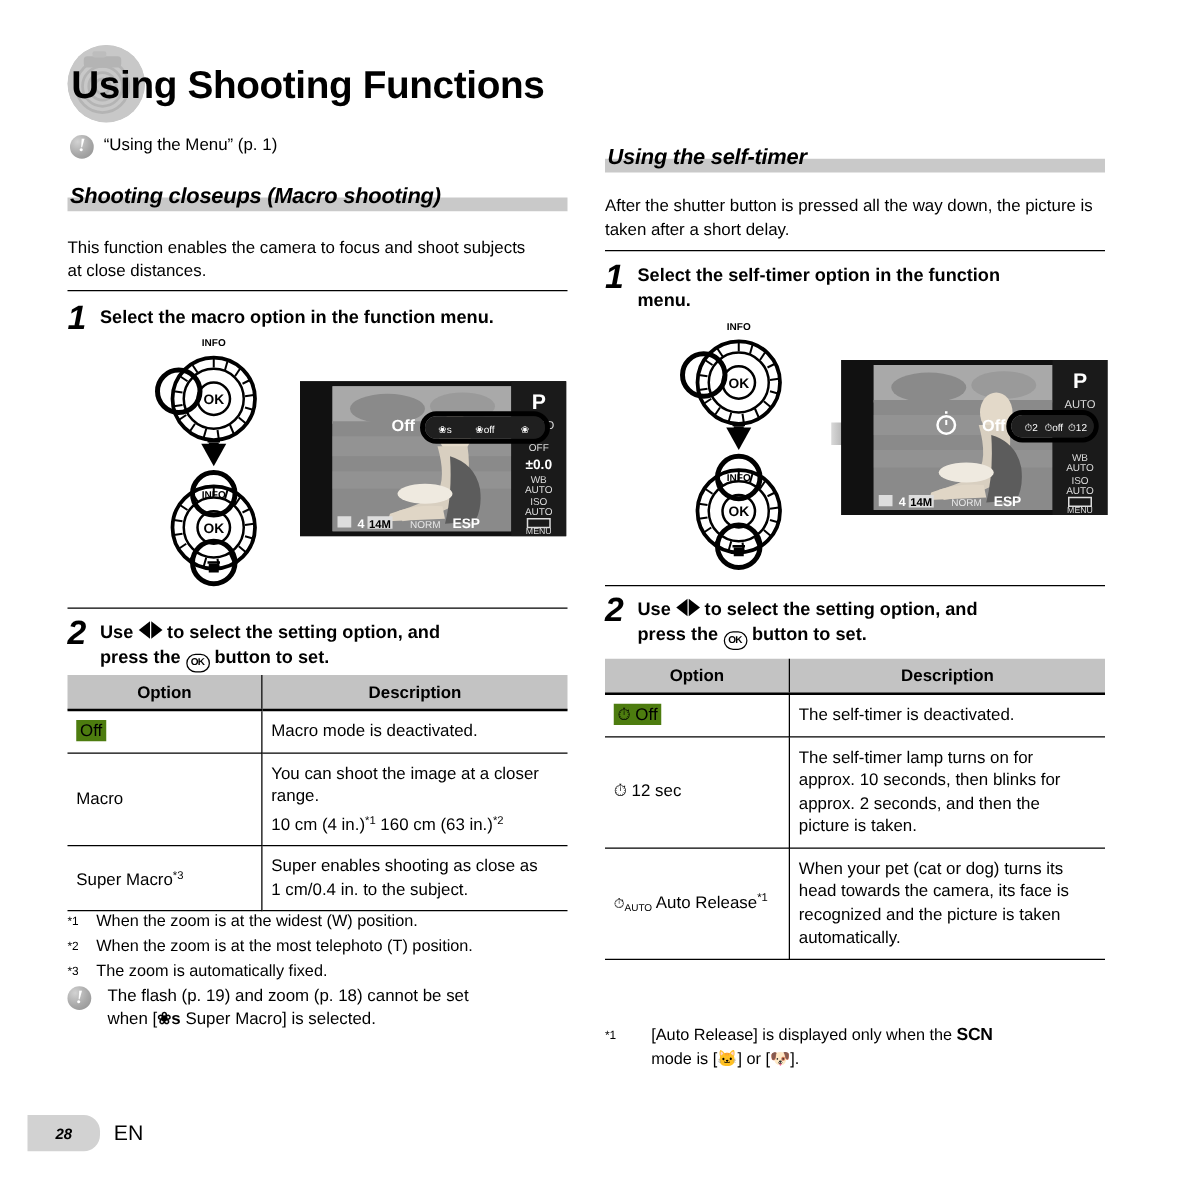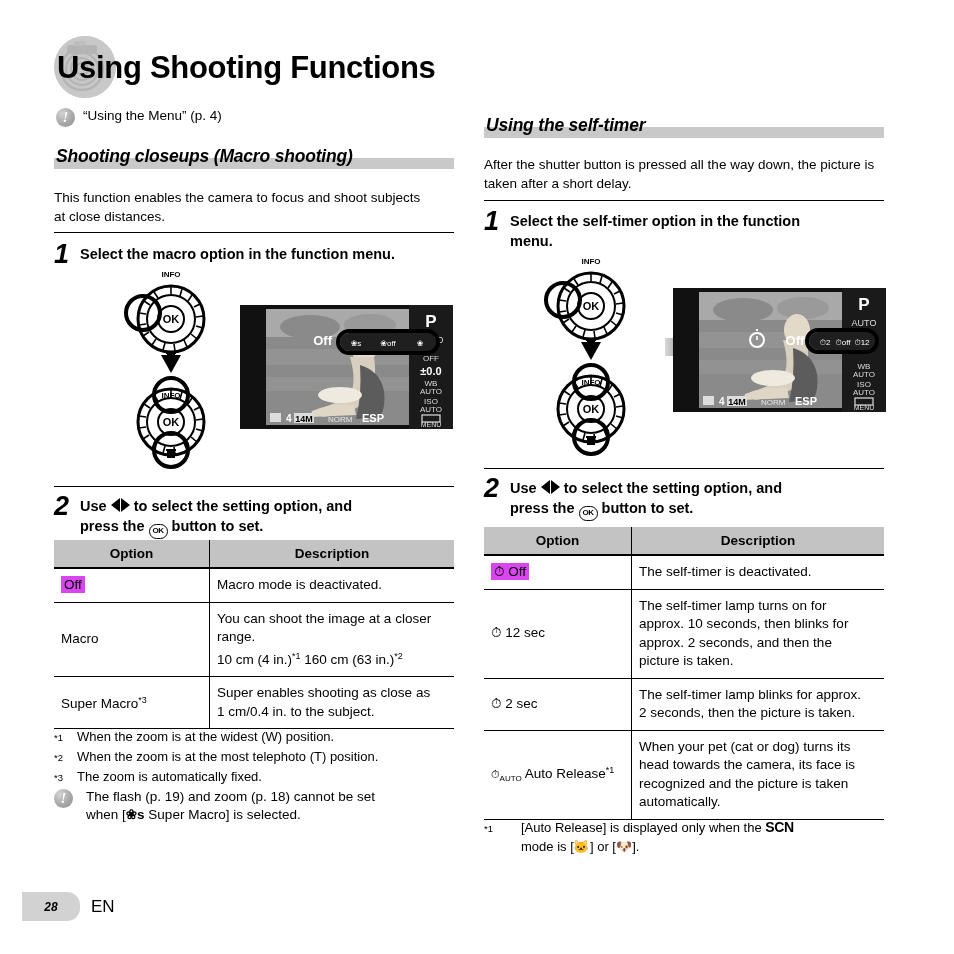--- a/index.html
+++ b/index.html
@@ -190,21 +190,21 @@
   }
   table.opt th.col-opt { width: 141px; border-right: 1.2px solid #000; }
   table.opt td {
     padding: 7px 7px;
     border-bottom: 1.2px solid #000;
     vertical-align: middle;
     line-height: 18.5px;
   }
   table.opt td.c1 { border-right: 1.2px solid #000; width: 141px; }
   table.opt tr:first-child th:first-child { }
-  .hl { background: #d946ef; padding: 1px 3px; }
+  .hl { background: #4d7c0f; padding: 1px 3px; }
   sup.fn { font-size: 9px; vertical-align: 5px; }
 
   
   .footnotes { font-size: 13px; line-height: 19px; }
   .fn-row { display: flex; gap: 7px; align-items: flex-start; }
   .fn-mark { flex: 0 0 16px; font-size: 9.5px; padding-top: 1px; }
   .fn-body { flex: 1 1 auto; }
 
   
   .footer {
@@ -252,21 +252,21 @@
         </g>
         <rect x="13" y="9" width="30" height="9" rx="3" fill="#b4b4b4"></rect>
         <rect x="20" y="5" width="11" height="5" rx="1.6" fill="#bdbdbd"></rect>
       </svg>
     </div>
     <div class="page-title">Using Shooting Functions</div>
   </div>
 
   <div class="note-line" style="position:absolute; left:56px; top:107px; width:400px;">
     <div class="bang-icon"></div>
-    <div class="note-text">“Using the Menu” (p. 4)</div>
+    <div class="note-text">“Using the Menu” (p. 1)</div>
   </div>
 
   <div class="col col-left">
 
     <div class="section-head" style="position:absolute; top:143px; width:400px;">
       <div class="bar"></div>
       <div class="label">Shooting closeups (Macro shooting)</div>
     </div>
 
     <div class="body-text" style="position:absolute; top:188px; width:368px;">This function enables the camera to focus and shoot subjects at close distances.</div>
@@ -669,29 +669,20 @@
           </td>
           <td>
             <span>The self-timer lamp turns on for</span><br>
             <span>approx. 10 seconds, then blinks for</span><br>
             <span>approx. 2 seconds, and then the</span><br>
             <span>picture is taken.</span>
           </td>
         </tr>
         <tr>
           <td class="c1" style="width:133px;">
-            <span>⏱</span> <span>2 sec</span>
-          </td>
-          <td>
-            <span>The self-timer lamp blinks for approx.</span><br>
-            <span>2 seconds, then the picture is taken.</span>
-          </td>
-        </tr>
-        <tr>
-          <td class="c1" style="width:133px;">
             <span style="font-size:11px;">⏱<sub style="font-size:8px;">AUTO</sub></span> Auto Release<sup class="fn">*1</sup>
           </td>
           <td>
             <span>When your pet (cat or dog) turns its</span><br>
             <span>head towards the camera, its face is</span><br>
             <span>recognized and the picture is taken</span><br>
             <span>automatically.</span>
           </td>
         </tr>
       </tbody>

